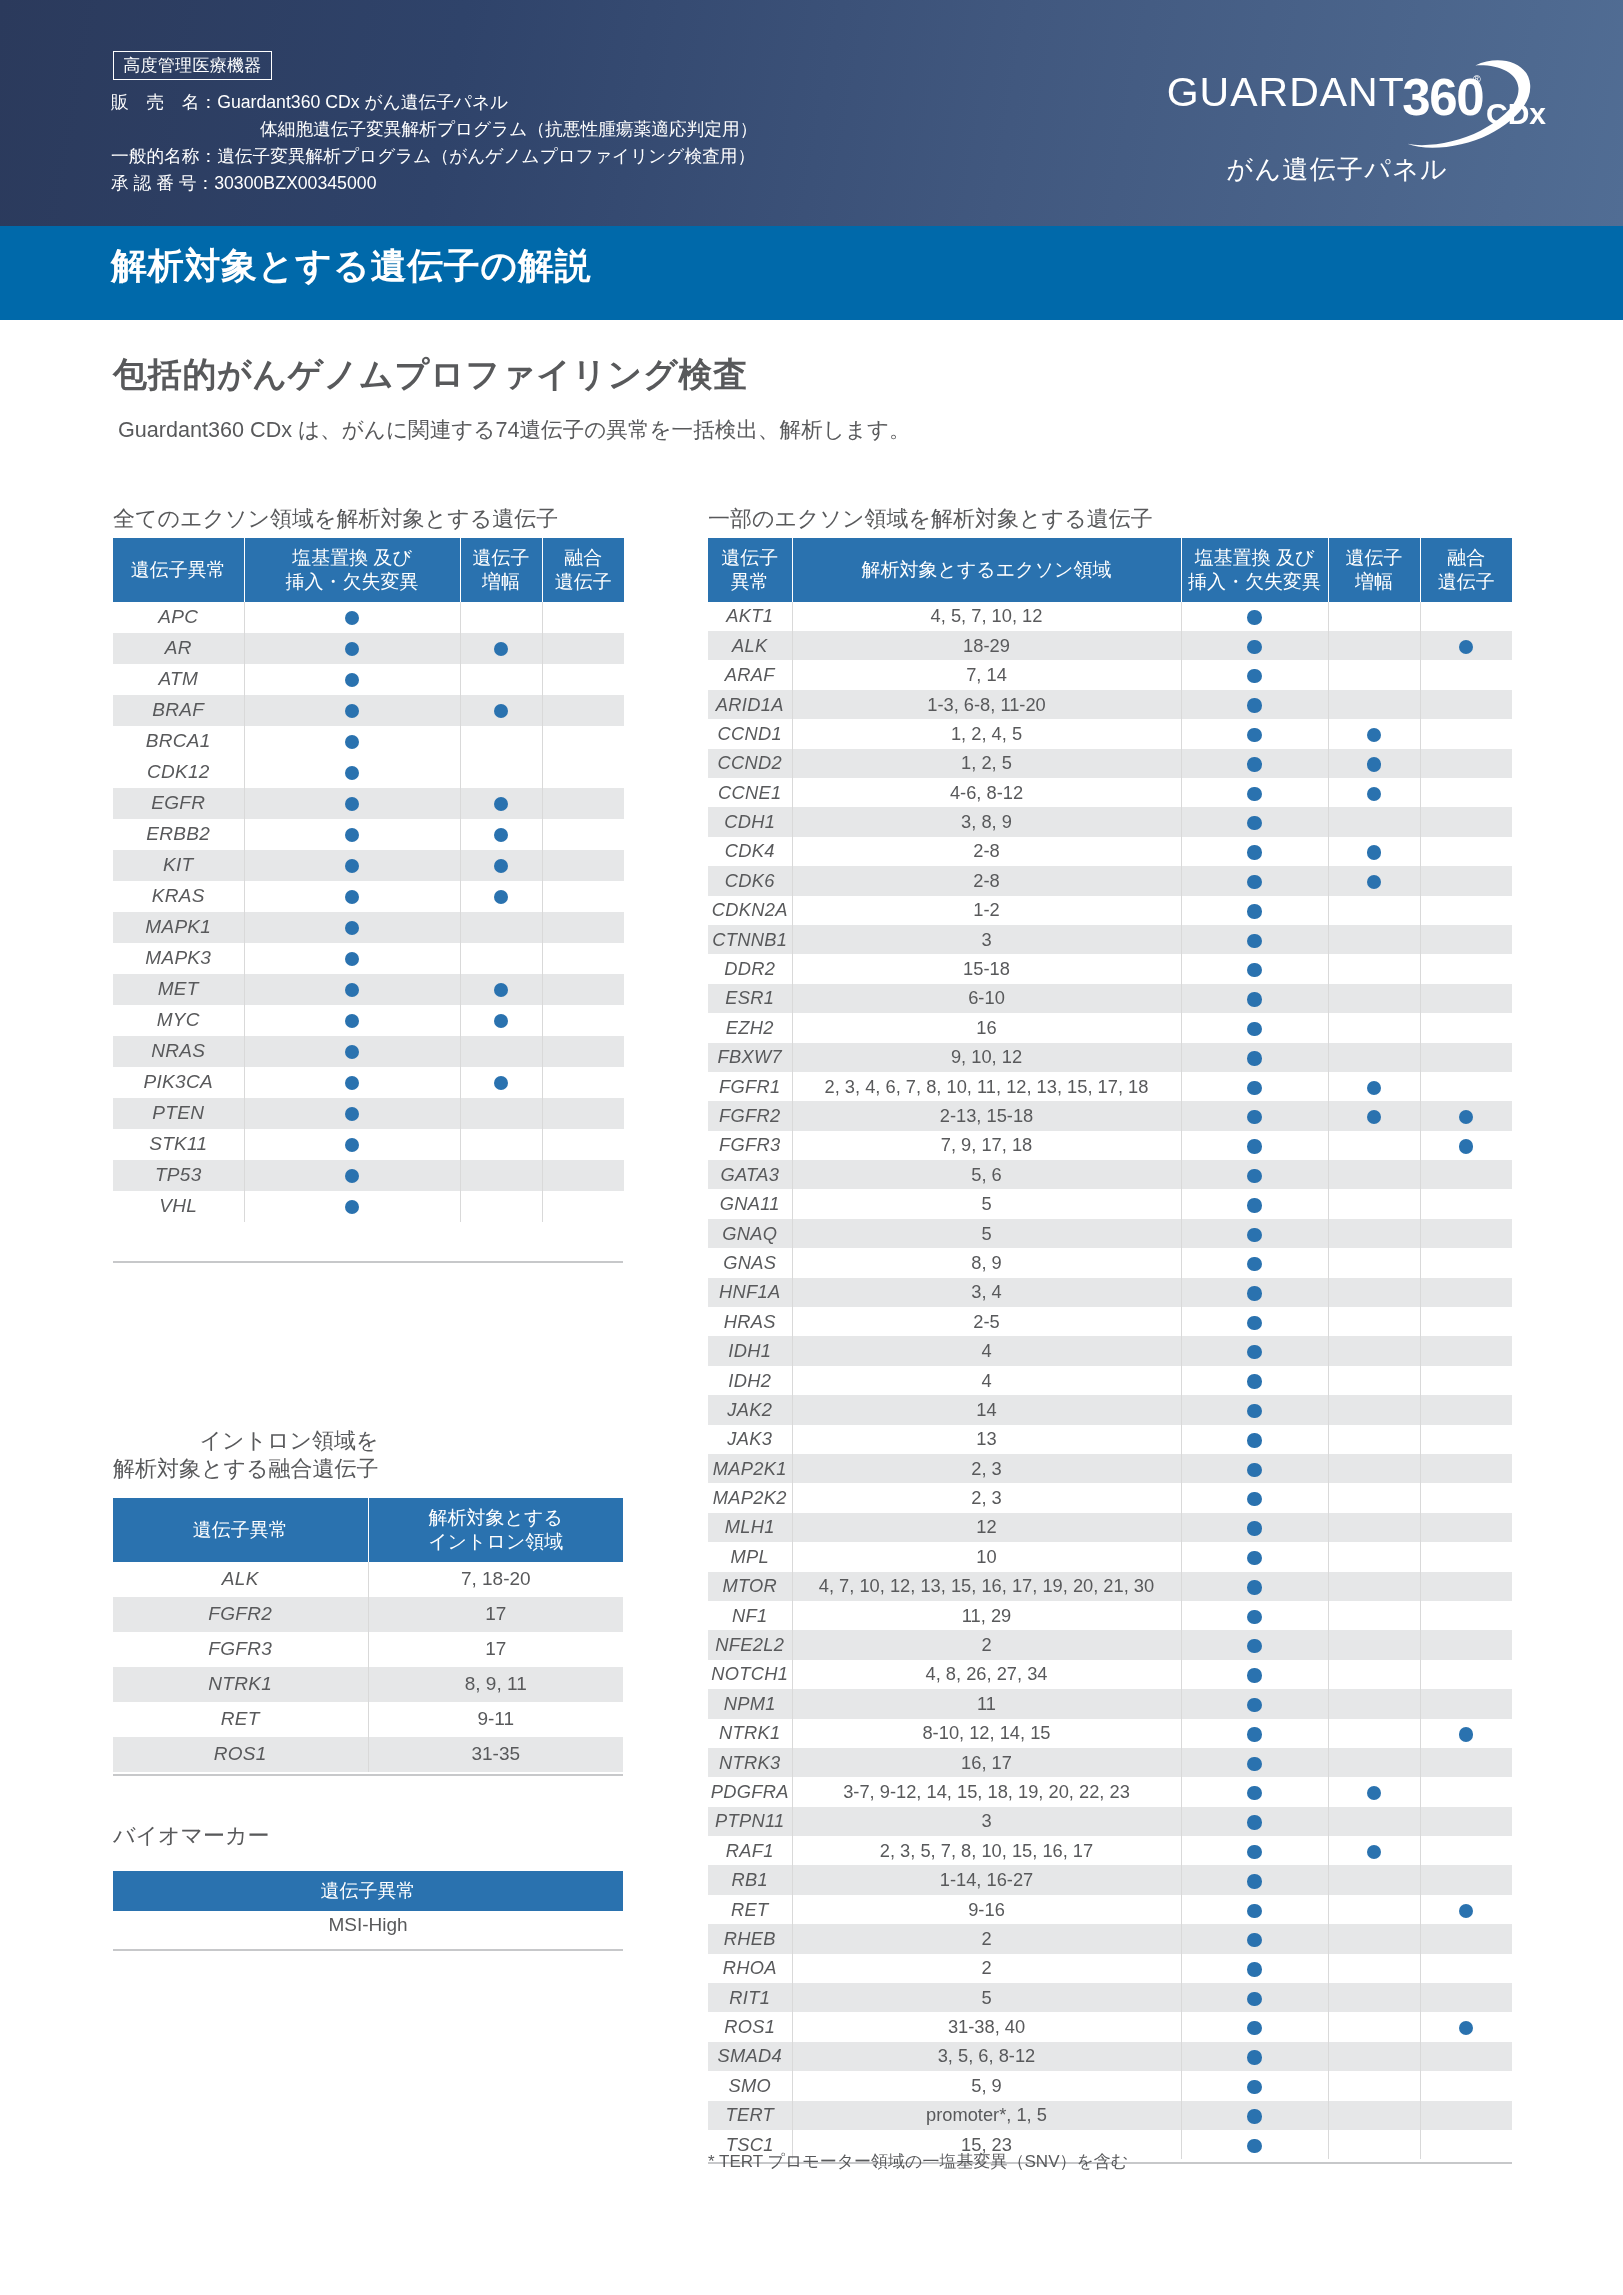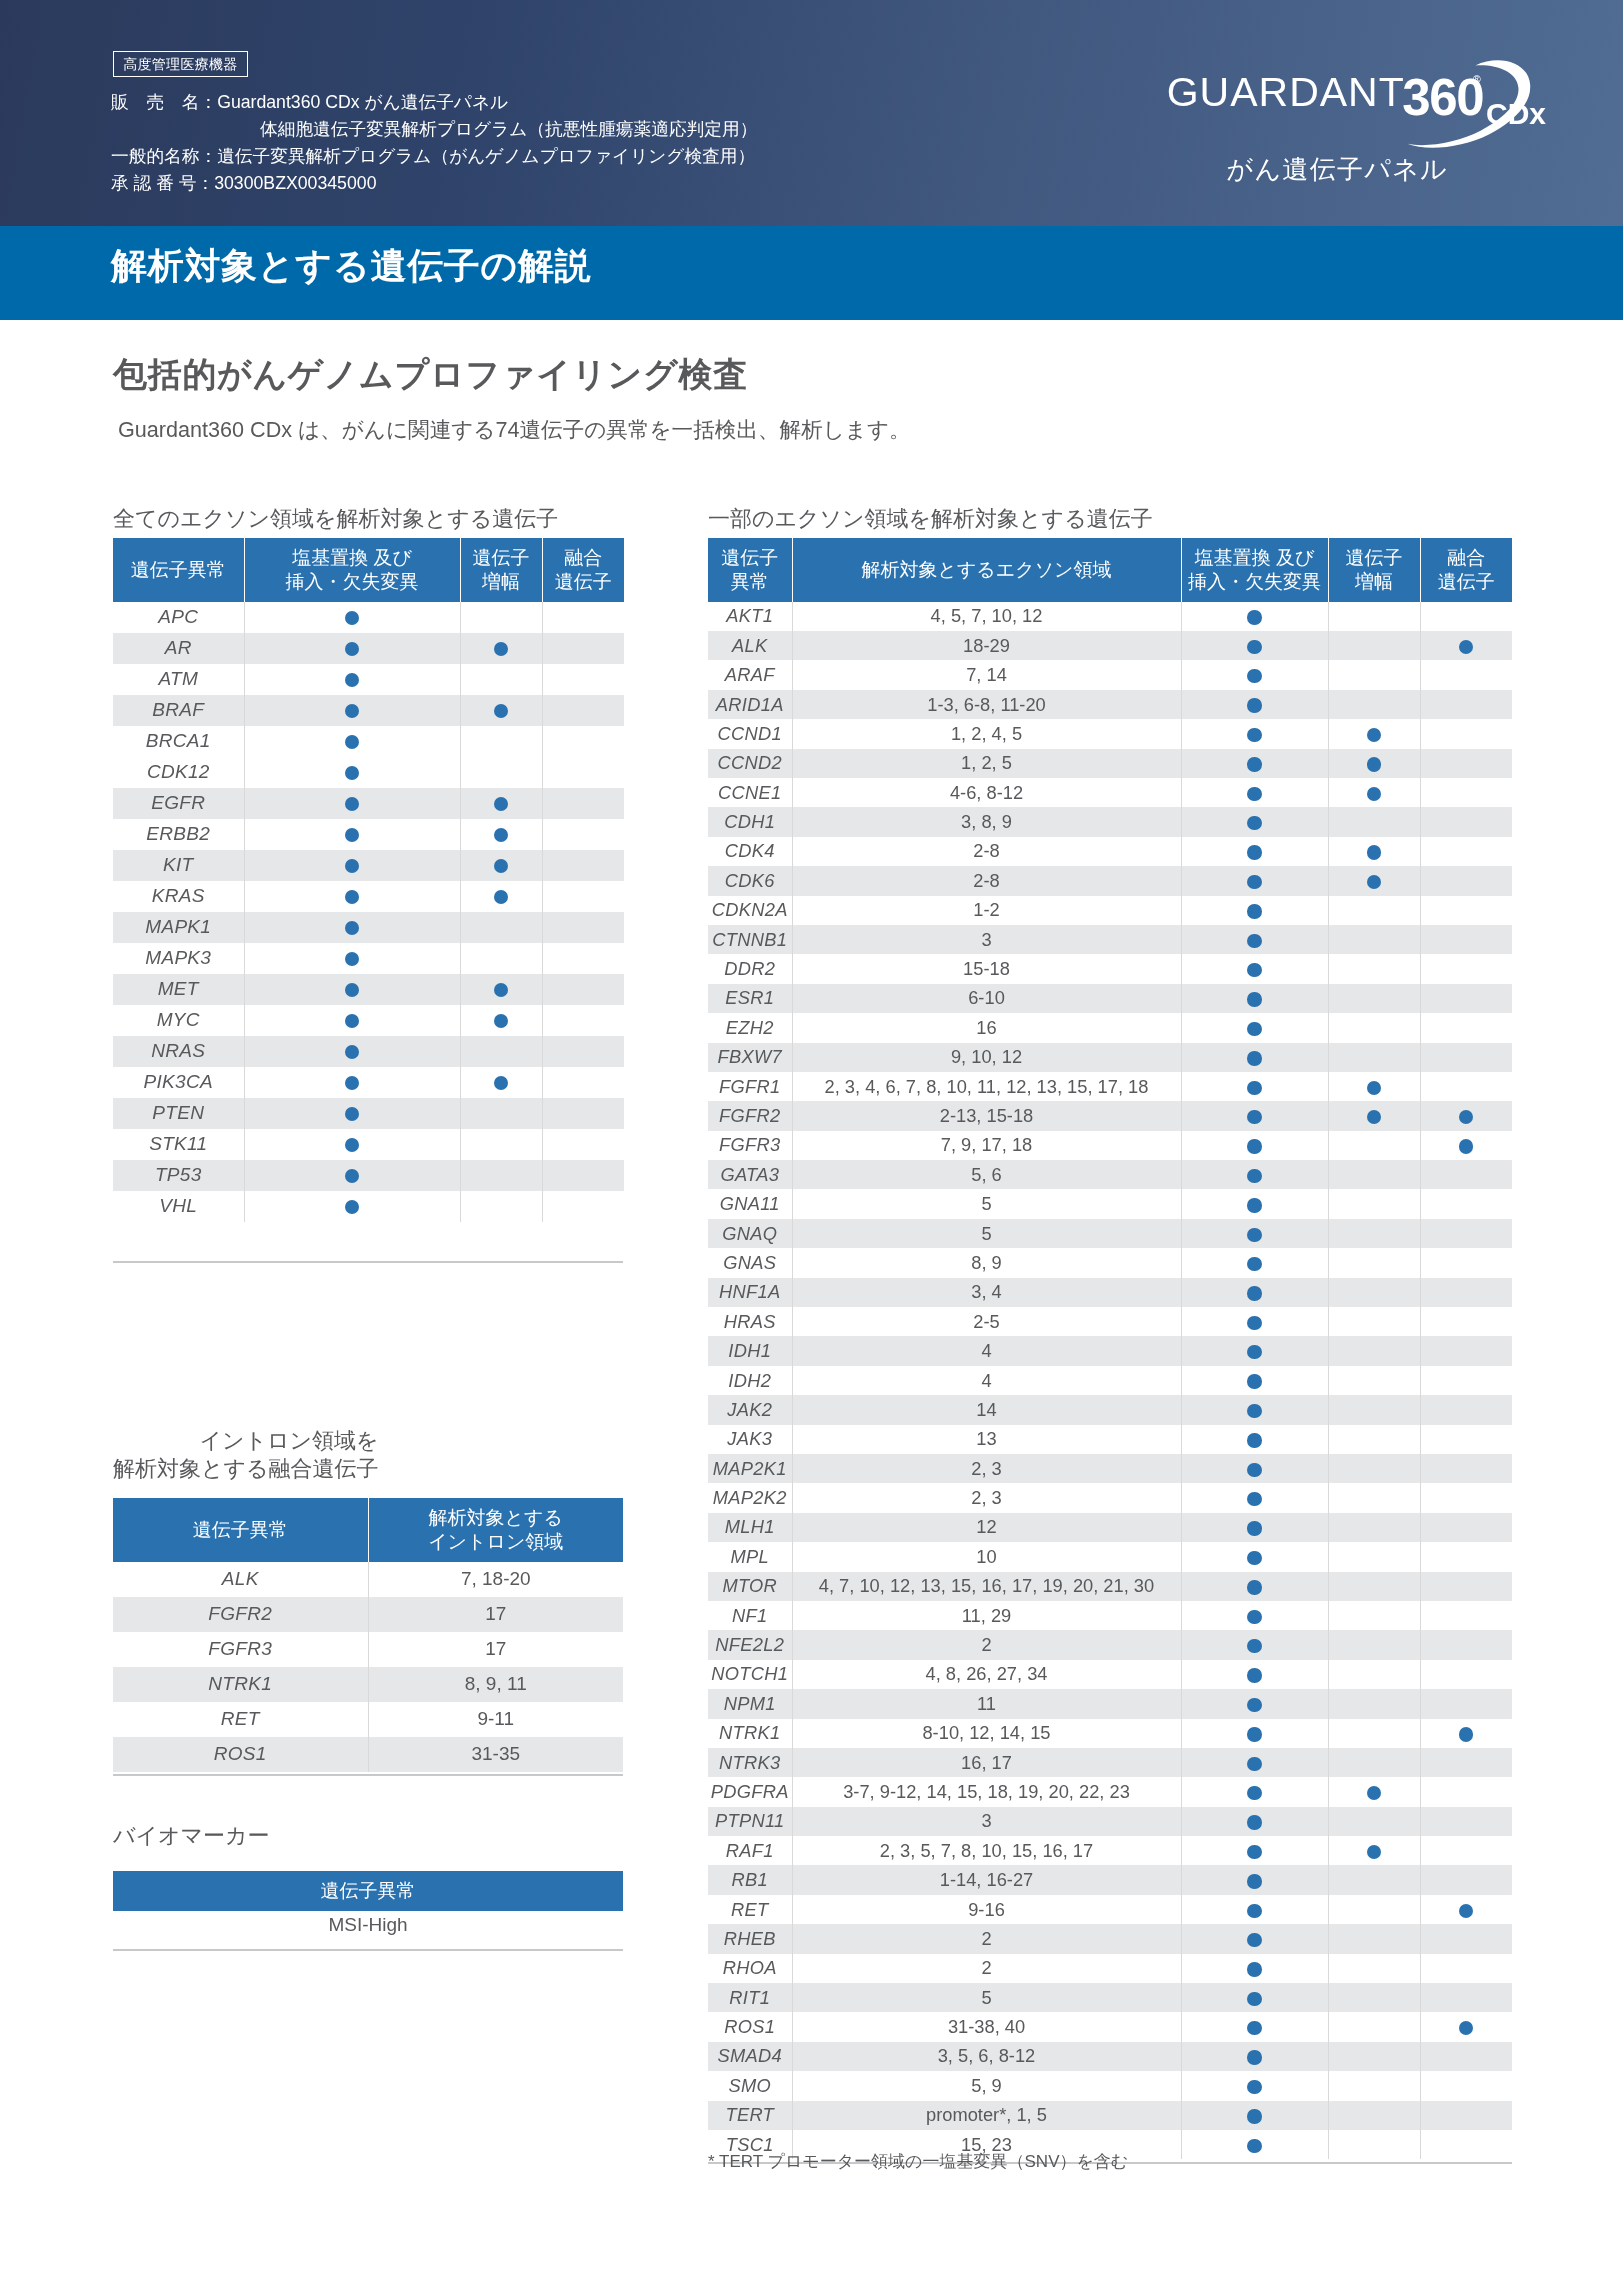--- a/index.html
+++ b/index.html
@@ -16,21 +16,21 @@
   
   .top-band {
     position: absolute; left: 0; top: 0; width: 1623px; height: 226px;
     background: linear-gradient(100deg, #2b3a5c 0%, #2f436a 28%, #41587f 62%, #516d94 100%);
   }
   .dev-class-box {
     position: absolute; left: 113px; top: 51px;
     border: 1.6px solid #ffffff;
     padding: 4.6px 9.2px 5.9px 9.2px;
     color: #ffffff;
-    font-size: 14px;
+    font-size: 17px;
     line-height: 1;
     letter-spacing: 0.3px;
     white-space: nowrap;
   }
   .reg-lines {
     position: absolute; left: 111px; top: 89px;
     color: #ffffff;
     font-size: 17.7px;
     line-height: 1.52;
     white-space: nowrap;

